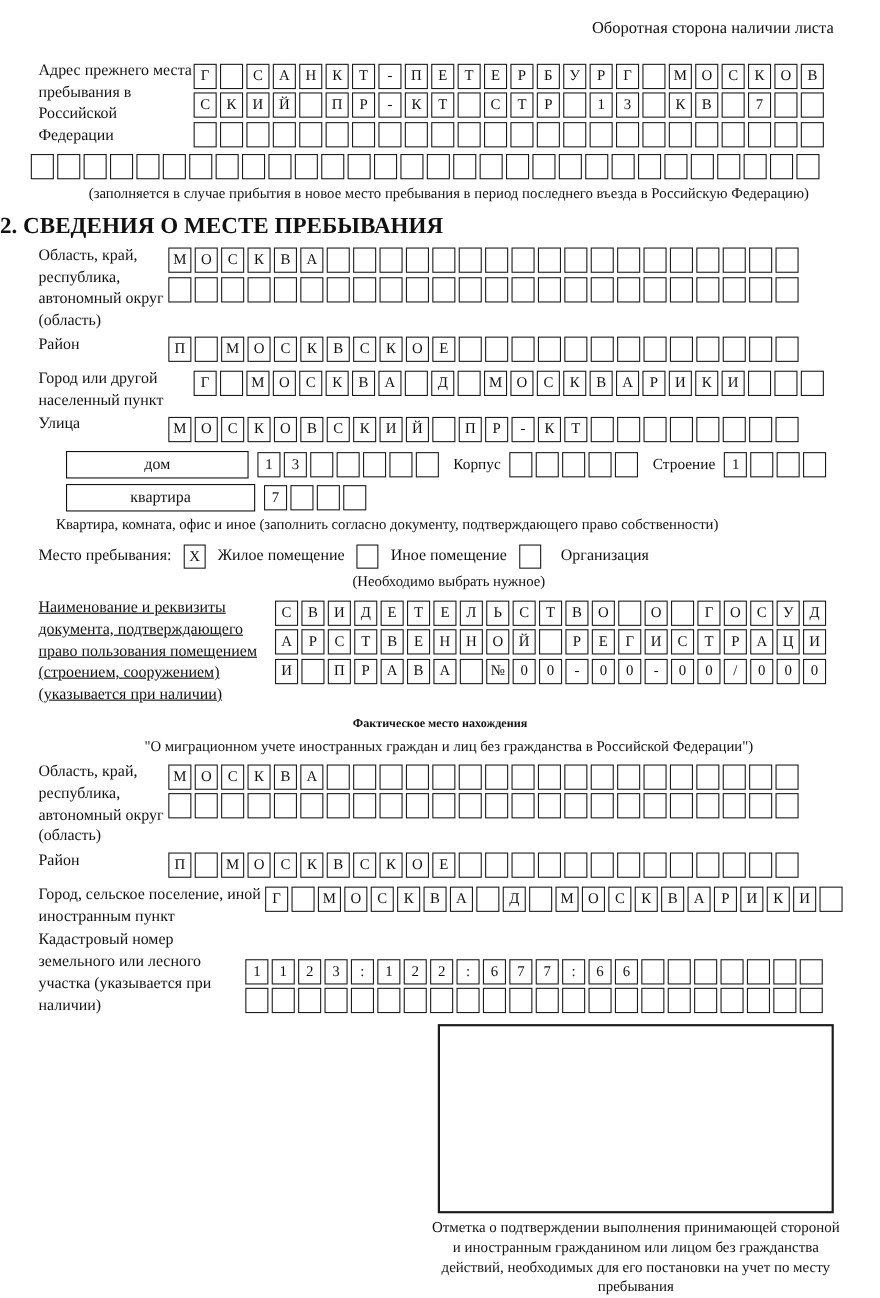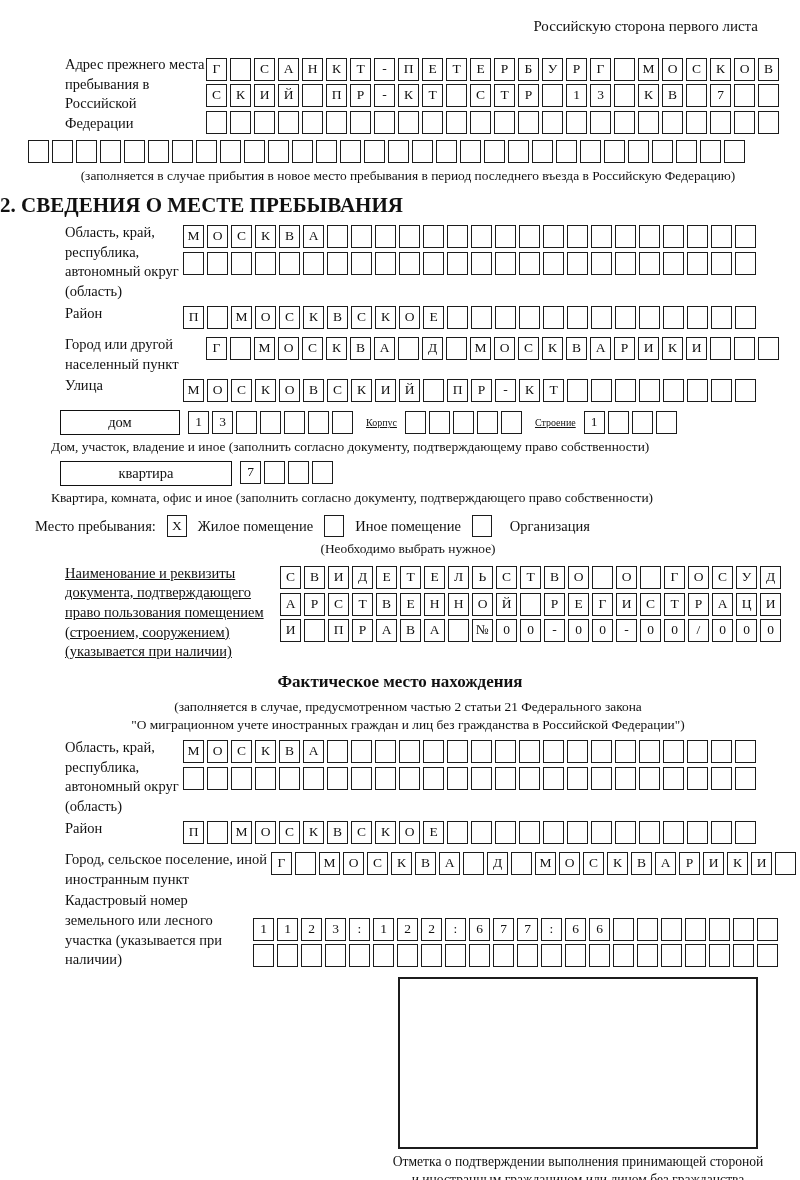--- a/index.html
+++ b/index.html
@@ -1,58 +1,58 @@
 <!DOCTYPE html>
 <html><head>
 <meta charset="utf-8">
 <style>
   html,body{margin:0;padding:0;}
   body{
     width:800px;height:1180px;overflow:hidden;background:#ffffff;color:#111;
     font-family:"Liberation Serif","DejaVu Serif",serif;
   }
   .header-note{margin:18px 42px 0 0;text-align:right;font-size:15px;}
-  .frow{display:flex;align-items:flex-start;margin-top:2px;margin-left:30px;}
+  .frow{display:flex;align-items:flex-start;margin-top:2px;}
   .label{margin-left:35px;font-size:14.5px;line-height:1.36;flex-shrink:0;}
   .w118{width:118px;} .w143{width:141px;} .w190{width:188px;} .w208{width:206px;} .w217{width:215px;text-decoration:underline;}
   .rows{flex:1;}
   .cellrow{white-space:nowrap;margin:2.5px 0;height:24px;}
   .cell{
     display:inline-block;box-sizing:border-box;width:21px;height:23px;
     border:1.6px solid #1c1c1c;margin-right:3px;text-align:center;
     font-size:13.5px;line-height:20px;background:#fff;vertical-align:top;
   }
   .fullrow{margin-left:28px;margin-top:3px;}
   .caption{font-size:13.4px;line-height:1.3;padding-left:16px;}
   .center{text-align:center;}
   .cap-left{margin-left:35px;margin-top:3px;}
   .sec-title{text-align:left;font-weight:bold;font-size:21px;margin:9px 0 5px 0;}
-  .sub-title{text-align:center;font-weight:bold;font-size:17px;margin:10px 0 6px 0;}
+  .sub-title{text-align:center;font-weight:bold;font-size:11px;margin:10px 0 6px 0;}
   .inline-row{display:flex;align-items:center;margin-left:60px;margin-top:5px;}
   .widebox{
     box-sizing:border-box;height:25px;border:1.7px solid #111;
     display:flex;align-items:center;justify-content:center;font-size:14.5px;flex-shrink:0;
   }
-  .wb-dom{width:120px;margin-right:8px;}
+  .wb-dom{width:166px;margin-right:8px;}
   .wb-kv{width:172px;margin-right:8px;}
-  .inline-label{margin:0 8px 0 10px;font-size:10px;text-decoration:underline;}
+  .inline-label{margin:0 8px 0 10px;font-size:14px;}
   .stay{display:flex;align-items:center;margin-left:35px;margin-top:9px;font-size:14.5px;}
   .cb{
     display:inline-block;box-sizing:border-box;width:20px;height:22px;
     border:1.6px solid #1c1c1c;text-align:center;line-height:19px;font-size:13.5px;margin:0 11px;
   }
   .stamp-box{margin-left:398px;margin-top:6px;width:360px;height:172px;border:2px solid #1c1c1c;box-sizing:border-box;}
   .stamp-caption{margin-left:388px;width:380px;text-align:center;font-size:13.6px;line-height:1.32;margin-top:4px;}
 </style>
 </head>
 <body>
 
 <div>
 
-  <div class="header-note">Российскую сторона первого листа</div>
+  <div class="header-note">Оборотная сторона наличии листа</div>
 
   <div class="frow" style="margin-top:20px">
     <div class="label w143">Адрес прежнего места пребывания в Российской Федерации</div>
     <div class="rows">
       <div class="cellrow"><span class="cell">Г</span><span class="cell"></span><span class="cell">С</span><span class="cell">А</span><span class="cell">Н</span><span class="cell">К</span><span class="cell">Т</span><span class="cell">-</span><span class="cell">П</span><span class="cell">Е</span><span class="cell">Т</span><span class="cell">Е</span><span class="cell">Р</span><span class="cell">Б</span><span class="cell">У</span><span class="cell">Р</span><span class="cell">Г</span><span class="cell"></span><span class="cell">М</span><span class="cell">О</span><span class="cell">С</span><span class="cell">К</span><span class="cell">О</span><span class="cell">В</span></div>
       <div class="cellrow"><span class="cell">С</span><span class="cell">К</span><span class="cell">И</span><span class="cell">Й</span><span class="cell"></span><span class="cell">П</span><span class="cell">Р</span><span class="cell">-</span><span class="cell">К</span><span class="cell">Т</span><span class="cell"></span><span class="cell">С</span><span class="cell">Т</span><span class="cell">Р</span><span class="cell"></span><span class="cell">1</span><span class="cell">3</span><span class="cell"></span><span class="cell">К</span><span class="cell">В</span><span class="cell"></span><span class="cell">7</span><span class="cell"></span><span class="cell"></span></div>
       <div class="cellrow"><span class="cell"></span><span class="cell"></span><span class="cell"></span><span class="cell"></span><span class="cell"></span><span class="cell"></span><span class="cell"></span><span class="cell"></span><span class="cell"></span><span class="cell"></span><span class="cell"></span><span class="cell"></span><span class="cell"></span><span class="cell"></span><span class="cell"></span><span class="cell"></span><span class="cell"></span><span class="cell"></span><span class="cell"></span><span class="cell"></span><span class="cell"></span><span class="cell"></span><span class="cell"></span><span class="cell"></span></div>
     </div>
   </div>
   <div class="cellrow fullrow"><span class="cell"></span><span class="cell"></span><span class="cell"></span><span class="cell"></span><span class="cell"></span><span class="cell"></span><span class="cell"></span><span class="cell"></span><span class="cell"></span><span class="cell"></span><span class="cell"></span><span class="cell"></span><span class="cell"></span><span class="cell"></span><span class="cell"></span><span class="cell"></span><span class="cell"></span><span class="cell"></span><span class="cell"></span><span class="cell"></span><span class="cell"></span><span class="cell"></span><span class="cell"></span><span class="cell"></span><span class="cell"></span><span class="cell"></span><span class="cell"></span><span class="cell"></span><span class="cell"></span><span class="cell"></span></div>
@@ -90,21 +90,20 @@
   </div>
 
   <div class="inline-row">
     <div class="widebox wb-dom">дом</div>
     <div class="cellrow" style="margin:0"><span class="cell">1</span><span class="cell">3</span><span class="cell"></span><span class="cell"></span><span class="cell"></span><span class="cell"></span><span class="cell"></span></div>
     <span class="inline-label">Корпус</span>
     <div class="cellrow" style="margin:0"><span class="cell"></span><span class="cell"></span><span class="cell"></span><span class="cell"></span><span class="cell"></span></div>
     <span class="inline-label">Строение</span>
     <div class="cellrow" style="margin:0"><span class="cell">1</span><span class="cell"></span><span class="cell"></span><span class="cell"></span></div>
   </div>
-  <div class="caption cap-left">Дом, участок, владение и иное (заполнить согласно документу, подтверждающему право собственности)</div>
 
   <div class="inline-row">
     <div class="widebox wb-kv">квартира</div>
     <div class="cellrow" style="margin:0"><span class="cell">7</span><span class="cell"></span><span class="cell"></span><span class="cell"></span></div>
   </div>
   <div class="caption cap-left">Квартира, комната, офис и иное (заполнить согласно документу, подтверждающего право собственности)</div>
 
   <div class="stay">
     <span>Место пребывания:</span>
     <span class="cb">X</span>
@@ -119,21 +118,20 @@
   <div class="frow" style="margin-top:6px">
     <div class="label w217">Наименование и реквизиты документа, подтверждающего право пользования помещением (строением, сооружением) (указывается при наличии)</div>
     <div class="rows">
       <div class="cellrow"><span class="cell">С</span><span class="cell">В</span><span class="cell">И</span><span class="cell">Д</span><span class="cell">Е</span><span class="cell">Т</span><span class="cell">Е</span><span class="cell">Л</span><span class="cell">Ь</span><span class="cell">С</span><span class="cell">Т</span><span class="cell">В</span><span class="cell">О</span><span class="cell"></span><span class="cell">О</span><span class="cell"></span><span class="cell">Г</span><span class="cell">О</span><span class="cell">С</span><span class="cell">У</span><span class="cell">Д</span></div>
       <div class="cellrow"><span class="cell">А</span><span class="cell">Р</span><span class="cell">С</span><span class="cell">Т</span><span class="cell">В</span><span class="cell">Е</span><span class="cell">Н</span><span class="cell">Н</span><span class="cell">О</span><span class="cell">Й</span><span class="cell"></span><span class="cell">Р</span><span class="cell">Е</span><span class="cell">Г</span><span class="cell">И</span><span class="cell">С</span><span class="cell">Т</span><span class="cell">Р</span><span class="cell">А</span><span class="cell">Ц</span><span class="cell">И</span></div>
       <div class="cellrow"><span class="cell">И</span><span class="cell"></span><span class="cell">П</span><span class="cell">Р</span><span class="cell">А</span><span class="cell">В</span><span class="cell">А</span><span class="cell"></span><span class="cell">№</span><span class="cell">0</span><span class="cell">0</span><span class="cell">-</span><span class="cell">0</span><span class="cell">0</span><span class="cell">-</span><span class="cell">0</span><span class="cell">0</span><span class="cell">/</span><span class="cell">0</span><span class="cell">0</span><span class="cell">0</span></div>
     </div>
   </div>
 
   <div class="sub-title">Фактическое место нахождения</div>
-  <div class="caption center">(заполняется в случае, предусмотренном частью 2 статьи 21 Федерального закона</div>
   <div class="caption center">"О миграционном учете иностранных граждан и лиц без гражданства в Российской Федерации")</div>
 
   <div class="frow" style="margin-top:5px">
     <div class="label w118">Область, край, республика, автономный округ (область)</div>
     <div class="rows">
       <div class="cellrow"><span class="cell">М</span><span class="cell">О</span><span class="cell">С</span><span class="cell">К</span><span class="cell">В</span><span class="cell">А</span><span class="cell"></span><span class="cell"></span><span class="cell"></span><span class="cell"></span><span class="cell"></span><span class="cell"></span><span class="cell"></span><span class="cell"></span><span class="cell"></span><span class="cell"></span><span class="cell"></span><span class="cell"></span><span class="cell"></span><span class="cell"></span><span class="cell"></span><span class="cell"></span><span class="cell"></span><span class="cell"></span></div>
       <div class="cellrow"><span class="cell"></span><span class="cell"></span><span class="cell"></span><span class="cell"></span><span class="cell"></span><span class="cell"></span><span class="cell"></span><span class="cell"></span><span class="cell"></span><span class="cell"></span><span class="cell"></span><span class="cell"></span><span class="cell"></span><span class="cell"></span><span class="cell"></span><span class="cell"></span><span class="cell"></span><span class="cell"></span><span class="cell"></span><span class="cell"></span><span class="cell"></span><span class="cell"></span><span class="cell"></span><span class="cell"></span></div>
     </div>
   </div>
 

